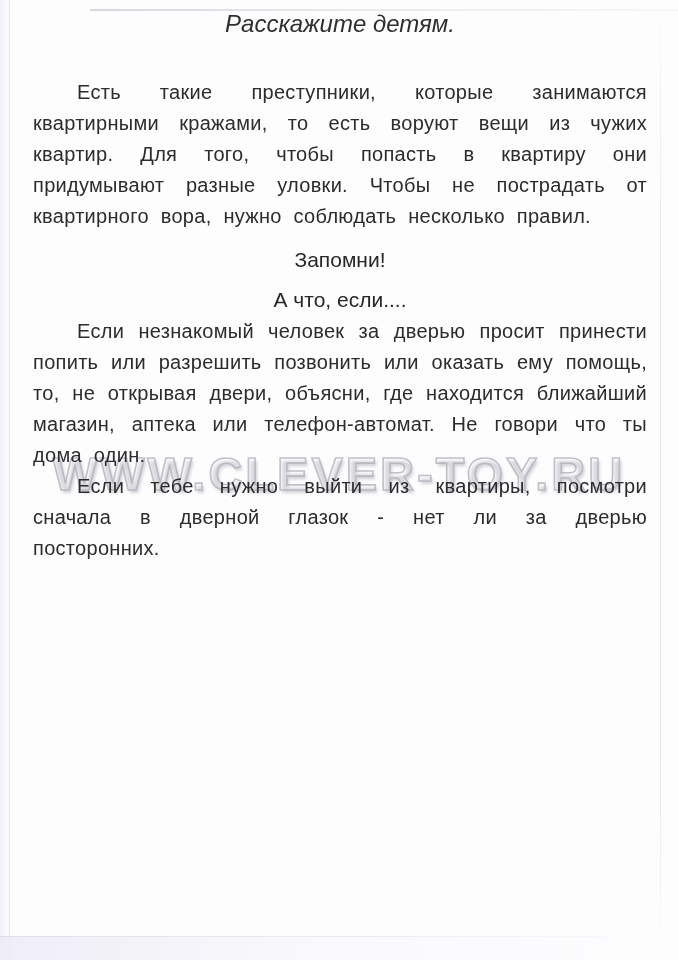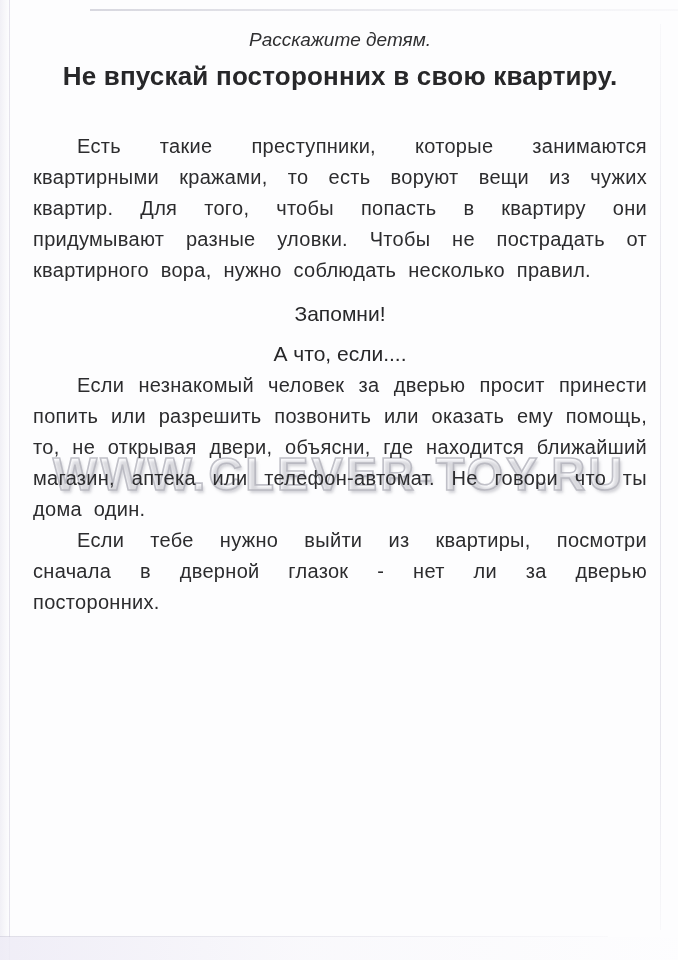--- a/index.html
+++ b/index.html
@@ -79,24 +79,24 @@
     z-index: 1;
     pointer-events: none;
   }
   
   .content {
     position: absolute;
     top: 0; left: 33px; right: 31px;
     z-index: 2;
   }
   .supertitle {
-    margin-top: 25px;
+    margin-top: 9px;
     text-align: center;
     font-style: italic;
-    font-size: 19px;
+    font-size: 24px;
     line-height: 30px;
     color: #2f2f31;
   }
   .doc-title {
     margin: 4px 0 0 0;
     text-align: center;
     font-size: 26px;
     line-height: 34px;
     font-weight: bold;
     letter-spacing: 0.2px;
@@ -131,21 +131,20 @@
   <div class="edge-right"></div>
   <div class="edge-bottom"></div>
   <div class="edge-bottom-tint"></div>
 
   <div class="watermark">www.clever-toy.ru</div>
 
   <div class="content">
 
     <div class="supertitle">Расскажите детям.</div>
 
-    <h1 class="doc-title">Не впускай посторонних в свою квартиру.</h1>
 
     <p class="para para-intro">Есть такие преступники, которые занимаются квартирными кражами, то есть воруют вещи из чужих квартир. Для того, чтобы попасть в квартиру они придумывают разные уловки. Чтобы не пострадать от квартирного вора, нужно соблюдать несколько правил.</p>
 
     <h2 class="section-heading">Запомни!</h2>
 
 
     <h2 class="section-heading second">А что, если....</h2>
 
     <p class="para">Если незнакомый человек за дверью просит принести попить или разрешить позвонить или оказать ему помощь, то, не открывая двери, объясни, где находится ближайший магазин, аптека или телефон-автомат. Не говори что ты дома один.</p>
 

